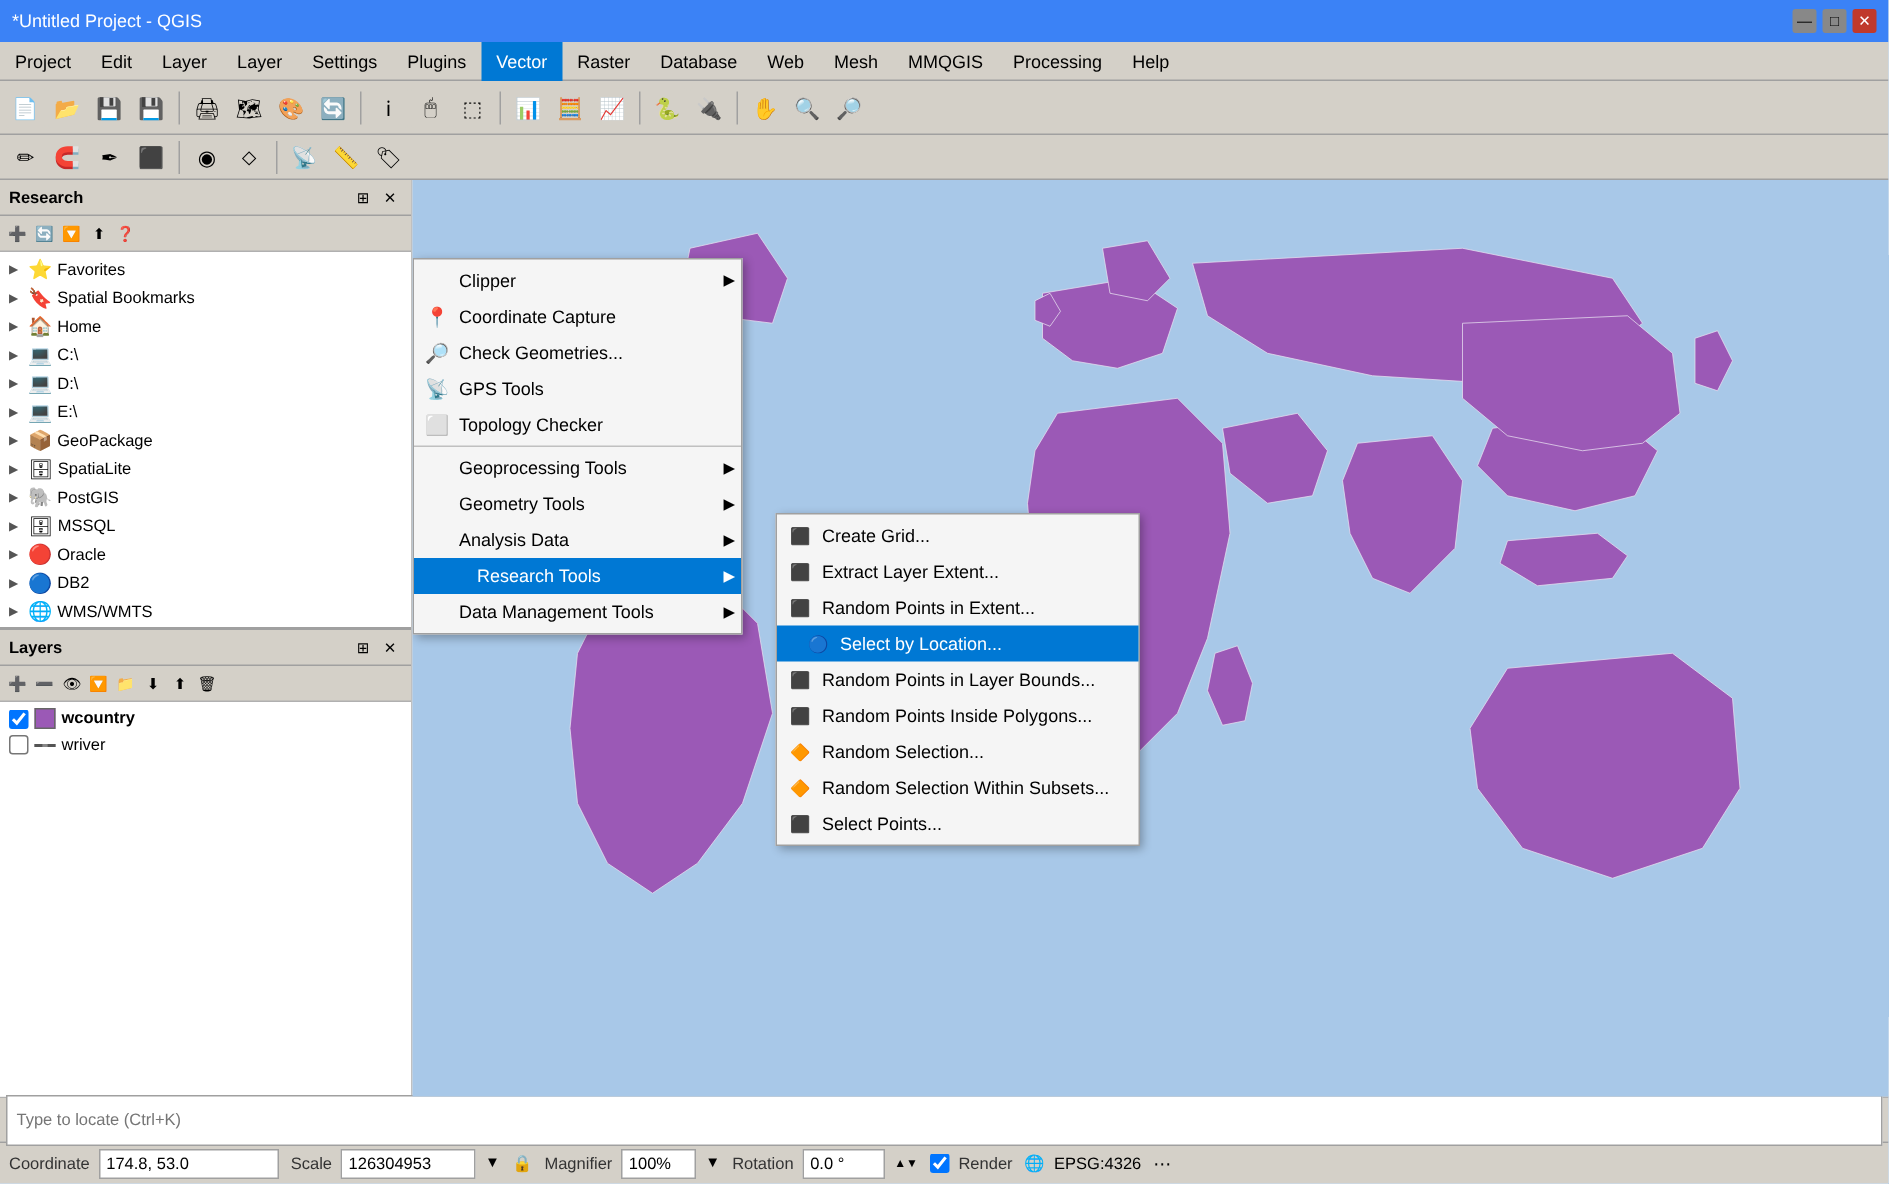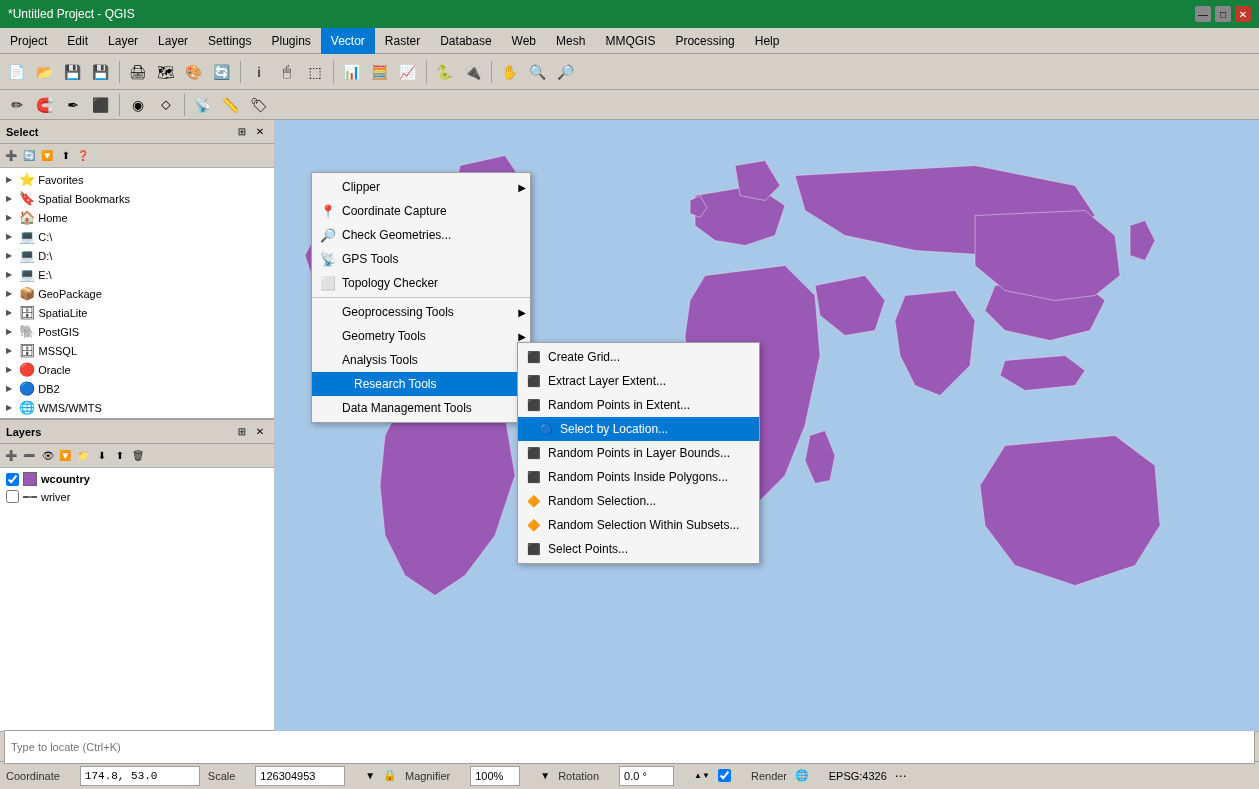--- a/index.html
+++ b/index.html
@@ -1,20 +1,20 @@
 <!DOCTYPE html>
 <html><head>
   <meta charset="utf-8">
   <style>
     * { margin: 0; padding: 0; box-sizing: border-box; }
     body { font-family: 'Segoe UI', Arial, sans-serif; font-size: 12px; background: #f0f0f0; width: 1259px; height: 789px; overflow: hidden; position: relative; }
 
     
     #titlebar {
-      background: #15803d;
+      background: #3b82f6;
       color: white;
       height: 28px;
       display: flex;
       align-items: center;
       padding: 0 8px;
       justify-content: space-between;
     }
     #titlebar .window-controls { display: flex; gap: 4px; }
     #titlebar .win-btn { width: 16px; height: 16px; border-radius: 2px; border: none; cursor: pointer; font-size: 10px; display: flex; align-items: center; justify-content: center; }
     #titlebar .minimize { background: #888; }
@@ -158,21 +158,20 @@
       display: flex;
       z-index: 1000;
     }
 
     .dropdown-menu {
       background: #f5f5f5;
       border: 1px solid #a0a0a0;
       box-shadow: 2px 2px 6px rgba(0,0,0,0.3);
       min-width: 220px;
       padding: 2px 0;
-      margin-left: 36px;
     }
     .dropdown-item {
       display: flex;
       align-items: center;
       padding: 4px 20px 4px 8px;
       font-size: 12px;
       cursor: pointer;
       gap: 6px;
       position: relative;
       white-space: nowrap;
@@ -201,21 +200,21 @@
       display: flex;
       align-items: center;
       border-top: 1px solid #a0a0a0;
       padding: 0 6px;
       font-size: 11px;
       gap: 8px;
     }
     .status-field {
       display: flex;
       align-items: center;
-      gap: 20px;
+      gap: 6px;
     }
     .status-input {
       background: white;
       border: 1px solid #a0a0a0;
       padding: 1px 4px;
       font-size: 11px;
       height: 20px;
     }
     .status-label { color: #333; }
 
@@ -305,21 +304,21 @@
   <button class="tb-btn">📡</button>
   <button class="tb-btn">📏</button>
   <button class="tb-btn">🏷</button>
 </div>
 
 <div id="main" style="height:calc(789px - 28px - 26px - 66px - 30px - 28px); display:flex;">
   <div id="left-panel">
 
     <div id="browser-section">
       <div class="panel-header">
-        <span>Select</span>
+        <span>Research</span>
         <div class="panel-header-controls">
           <button class="panel-ctrl-btn">⊞</button>
           <button class="panel-ctrl-btn">✕</button>
         </div>
       </div>
       <div class="panel-toolbar">
         <button class="panel-ctrl-btn">➕</button>
         <button class="panel-ctrl-btn">🔄</button>
         <button class="panel-ctrl-btn">🔽</button>
         <button class="panel-ctrl-btn">⬆</button>
@@ -497,21 +496,21 @@
           <span>Geoprocessing Tools</span>
           <span class="submenu-arrow">▶</span>
         </div>
         <div class="dropdown-item">
           <span class="item-icon"></span>
           <span>Geometry Tools</span>
           <span class="submenu-arrow">▶</span>
         </div>
         <div class="dropdown-item">
           <span class="item-icon"></span>
-          <span>Analysis Tools</span>
+          <span>Analysis Data</span>
           <span class="submenu-arrow">▶</span>
         </div>
         <div class="dropdown-item highlighted">
           <span class="item-icon"></span>
           <span>Research Tools</span>
           <span class="submenu-arrow">▶</span>
         </div>
         <div class="dropdown-item">
           <span class="item-icon"></span>
           <span>Data Management Tools</span>
@@ -561,21 +560,21 @@
   </div>
 </div>
 
 <div id="searchbar">
   <input type="text" placeholder="Type to locate (Ctrl+K)" style="">
 </div>
 
 <div id="statusbar">
   <div class="status-field">
     <span class="status-label">Coordinate</span>
-    <input class="status-input" style="width: 120px; font-family: Liberation Mono, monospace;" value="174.8, 53.0">
+    <input class="status-input" style="width: 120px;" value="174.8, 53.0">
   </div>
   <div class="status-field">
     <span class="status-label">Scale</span>
     <input class="status-input" style="width: 90px;" value="126304953">
     <span style="font-size:10px;cursor:pointer;">▼</span>
   </div>
   <span>🔒</span>
   <div class="status-field">
     <span class="status-label">Magnifier</span>
     <input class="status-input" style="width: 50px;" value="100%">

